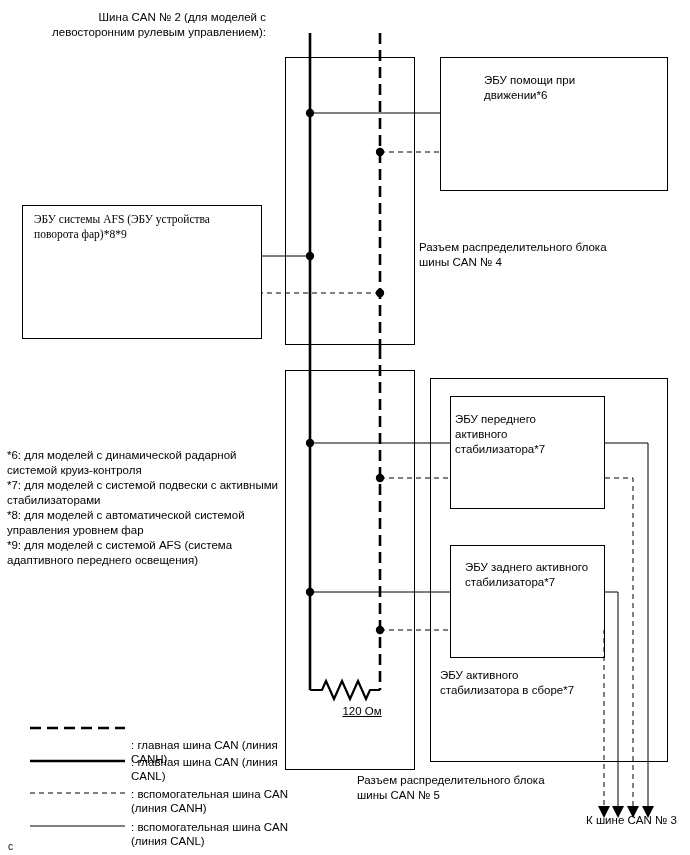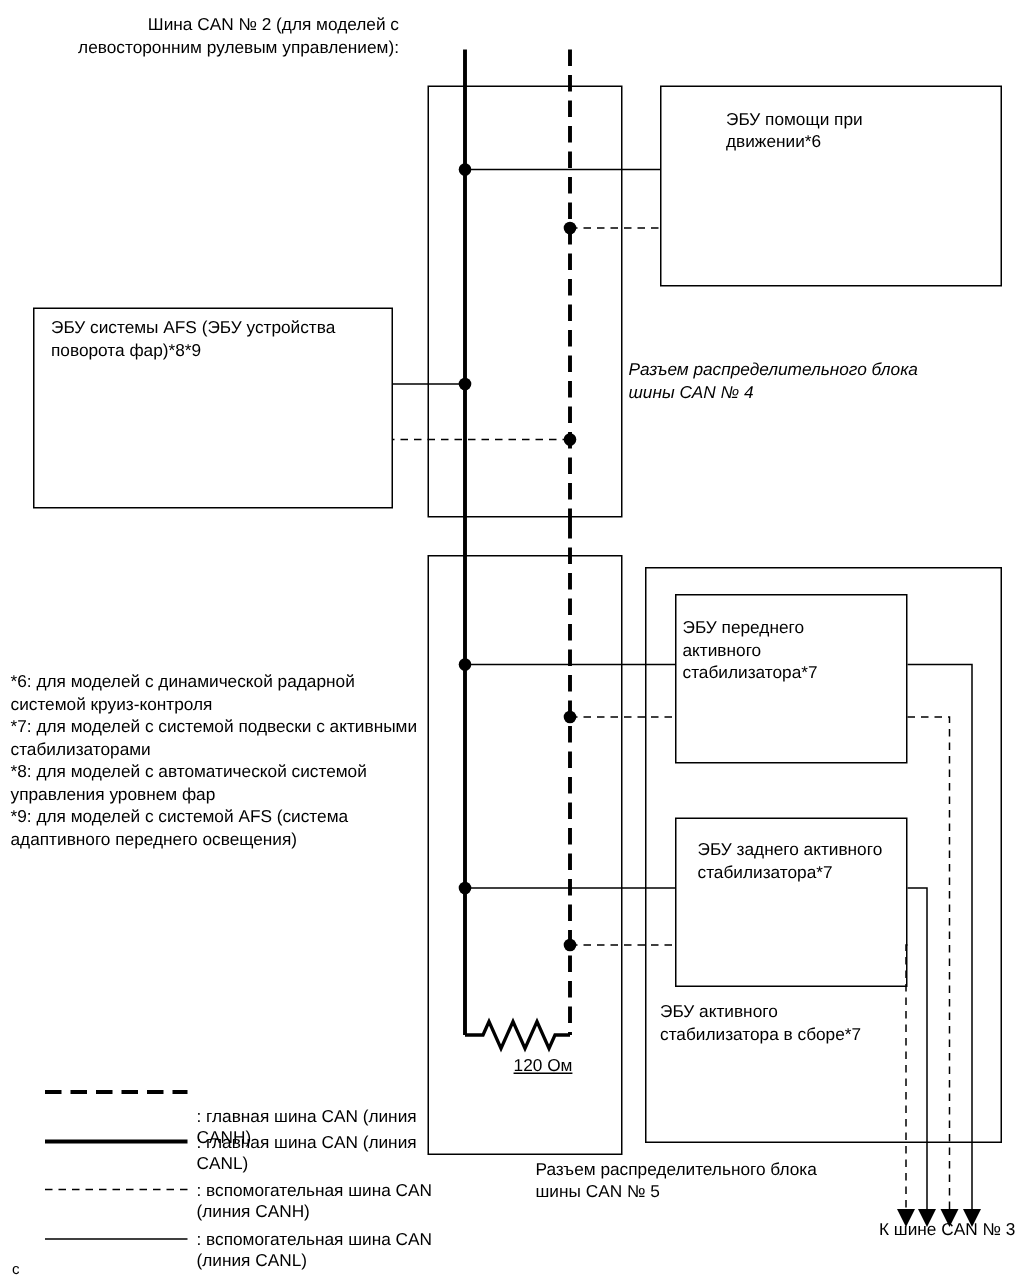--- a/index.html
+++ b/index.html
@@ -55,23 +55,23 @@
 <body>
 
 <div class="abs txt" style="left:16px; top:10px; width:250px;text-align:right;">Шина CAN № 2 (для моделей с левосторонним рулевым управлением):</div>
 
 <div class="box" style="left:285px; top:57px; width:130px; height:288px;"></div>
 
 <div class="box" style="left:440px; top:57px; width:228px; height:134px;"></div>
 <div class="box-label" style="left:460px; top:73px; width:150px;margin-left:24px;">ЭБУ помощи при движении*6</div>
 
 <div class="box" style="left:22px; top:205px; width:240px; height:134px;"></div>
-<div class="box-label" style="left:34px; top:212px; width:205px;">ЭБУ системы AFS (ЭБУ устройства поворота фар)*8*9</div>
+<div class="box-label" style="left:34px; top:212px; width:205px;font-family:Liberation Serif, serif;">ЭБУ системы AFS (ЭБУ устройства поворота фар)*8*9</div>
 
-<div class="box-label" style="left:419px; top:240px; width:210px;font-style:italic;">Разъем распределительного блока шины CAN № 4</div>
+<div class="box-label" style="left:419px; top:240px; width:210px;">Разъем распределительного блока шины CAN № 4</div>
 
 <div class="box" style="left:285px; top:370px; width:130px; height:400px;"></div>
 
 <div class="box" style="left:430px; top:378px; width:238px; height:384px;"></div>
 <div class="box-label" style="left:440px; top:668px; width:160px;">ЭБУ активного стабилизатора в сборе*7</div>
 
 <div class="box" style="left:450px; top:396px; width:155px; height:113px;"></div>
 <div class="box-label" style="left:455px; top:412px; width:125px;">ЭБУ переднего активного стабилизатора*7</div>
 
 <div class="box" style="left:450px; top:545px; width:155px; height:113px;"></div>

